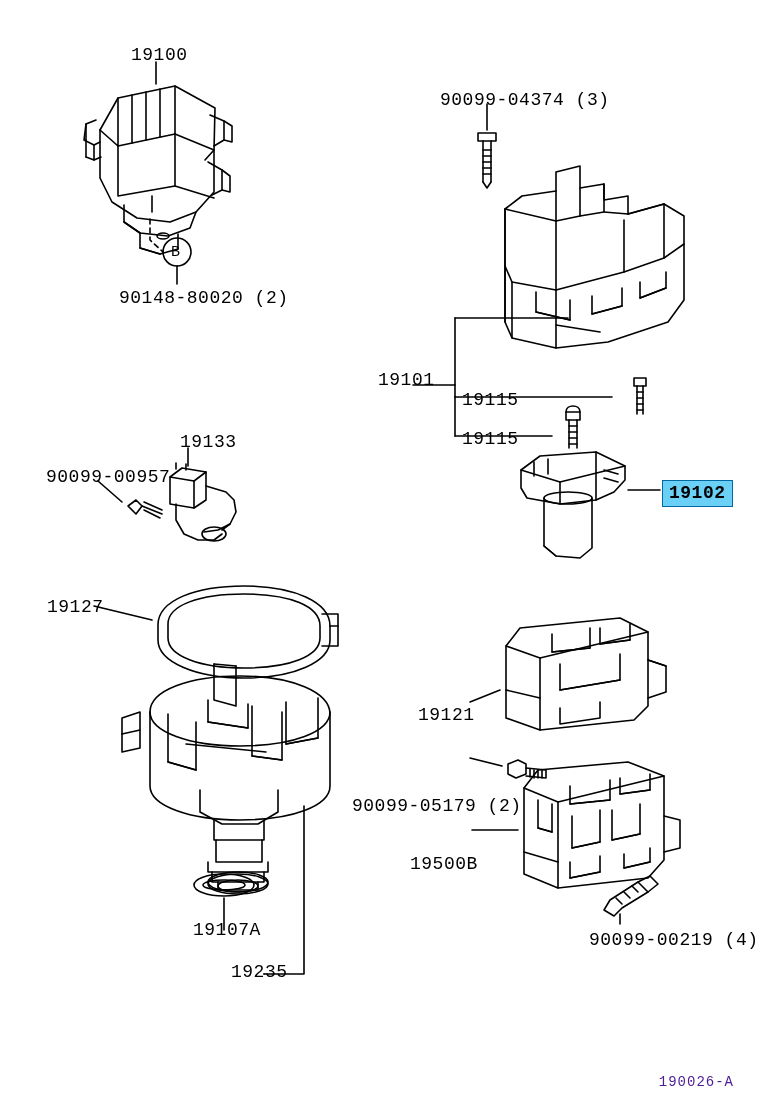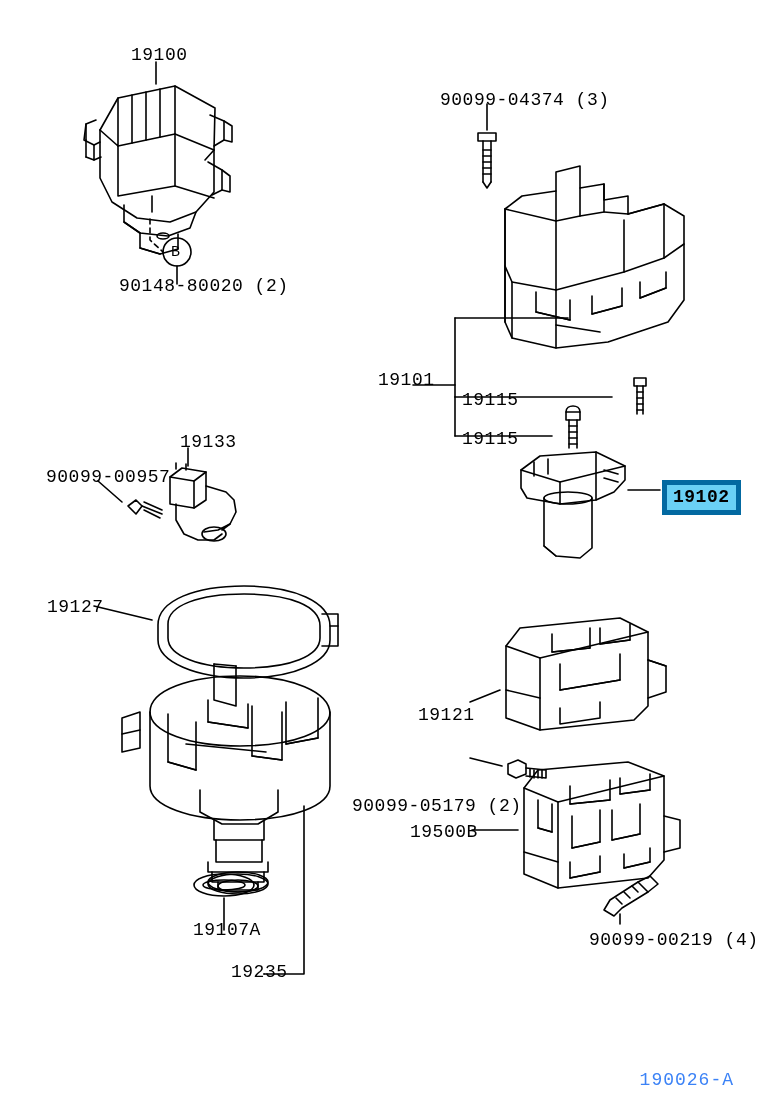--- a/index.html
+++ b/index.html
@@ -27,32 +27,32 @@
   .lbl {
     position: absolute;
     font-family: "Liberation Mono", monospace;
     font-size: 18px;
     letter-spacing: 0.5px;
     color: #000000;
     white-space: nowrap;
   }
   .lbl.hl {
     background: #6ad0f5;
-    border: 5px solid #0369a1;
+    border: 1px solid #0369a1;
     padding: 2px 6px 3px 6px;
     font-weight: bold;
   }
   .footer {
     position: absolute;
     right: 26px;
     bottom: 22px;
     font-family: "Liberation Mono", monospace;
-    font-size: 18px;
+    font-size: 14px;
     letter-spacing: 1px;
-    color: #3b82f6;
+    color: #4c1d95;
   }
   .callout-b {
     position: absolute;
     font-family: "Liberation Mono", monospace;
     font-size: 15px;
     color: #000;
   }
 </style>
 </head>
 <body>
@@ -277,32 +277,32 @@
         <path d="M638 882 L650 876 L658 884 L648 892 Z"></path>
         <path d="M638 882 L610 900 L604 910 L614 916 L622 908 L648 892"></path>
         <path d="M624 892 L630 898 M616 898 L622 904 M632 886 L638 892"></path>
       </g>
       <path d="M620 924 L620 914"></path>
 
     </g>
   </svg>
 
   <div class="lbl" style="left:131px; top:45px;">19100</div>
-  <div class="lbl" style="left:119px; top:276px;">90148-80020 (2)</div>
+  <div class="lbl" style="left:119px; top:288px;">90148-80020 (2)</div>
   <div class="callout-b" style="left:171px; top:244px;">B</div>
   <div class="lbl" style="left:440px; top:90px;">90099-04374 (3)</div>
   <div class="lbl" style="left:378px; top:370px;">19101</div>
   <div class="lbl" style="left:462px; top:390px;">19115</div>
   <div class="lbl" style="left:462px; top:429px;">19115</div>
   <div class="lbl hl" style="left:662px; top:480px;">19102</div>
   <div class="lbl" style="left:180px; top:432px;">19133</div>
   <div class="lbl" style="left:46px;  top:467px;">90099-00957</div>
   <div class="lbl" style="left:47px;  top:597px;">19127</div>
   <div class="lbl" style="left:418px; top:694px;margin-top:11px;">19121</div>
   <div class="lbl" style="left:352px; top:750px;margin-top:46px;">90099-05179 (2)</div>
-  <div class="lbl" style="left:410px; top:822px;">19500B</div>
+  <div class="lbl" style="left:410px; top:854px;">19500B</div>
   <div class="lbl" style="left:556px; top:930px;margin-left:33px;">90099-00219 (4)</div>
   <div class="lbl" style="left:193px; top:920px;">19107A</div>
   <div class="lbl" style="left:231px; top:962px;">19235</div>
 
   <div class="footer">190026-A</div>
 
 </div>
 
 </body></html>

